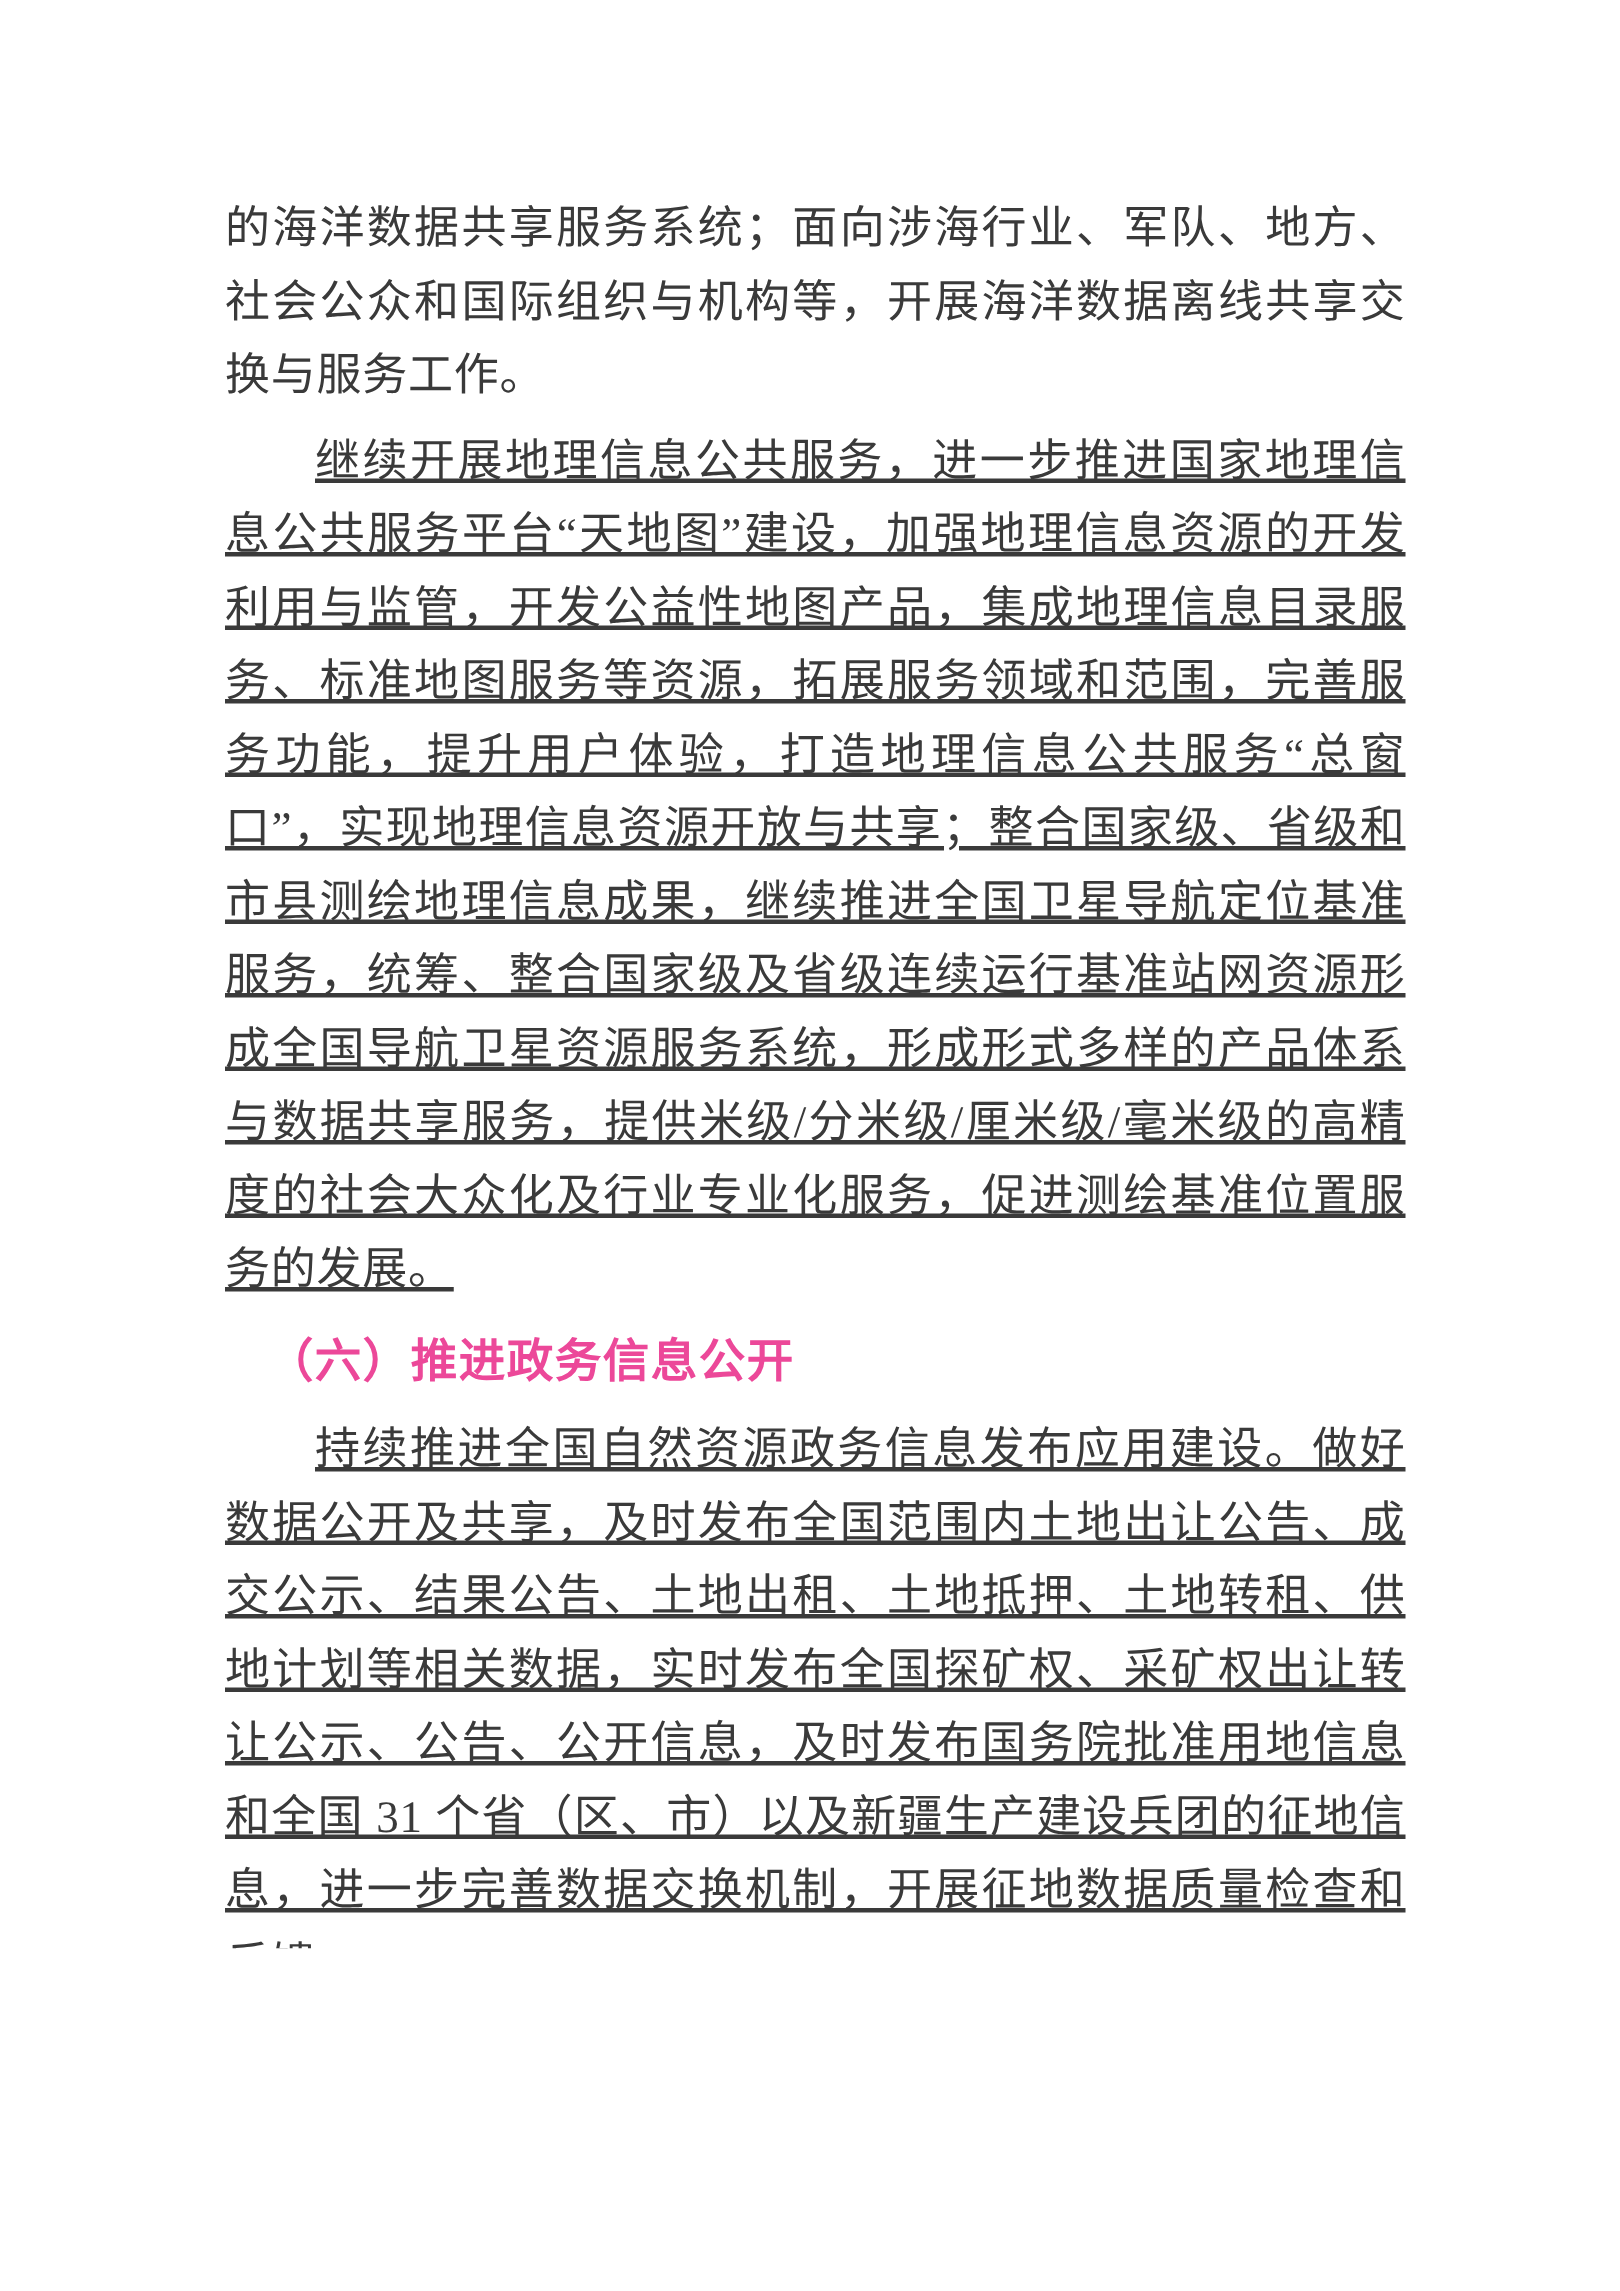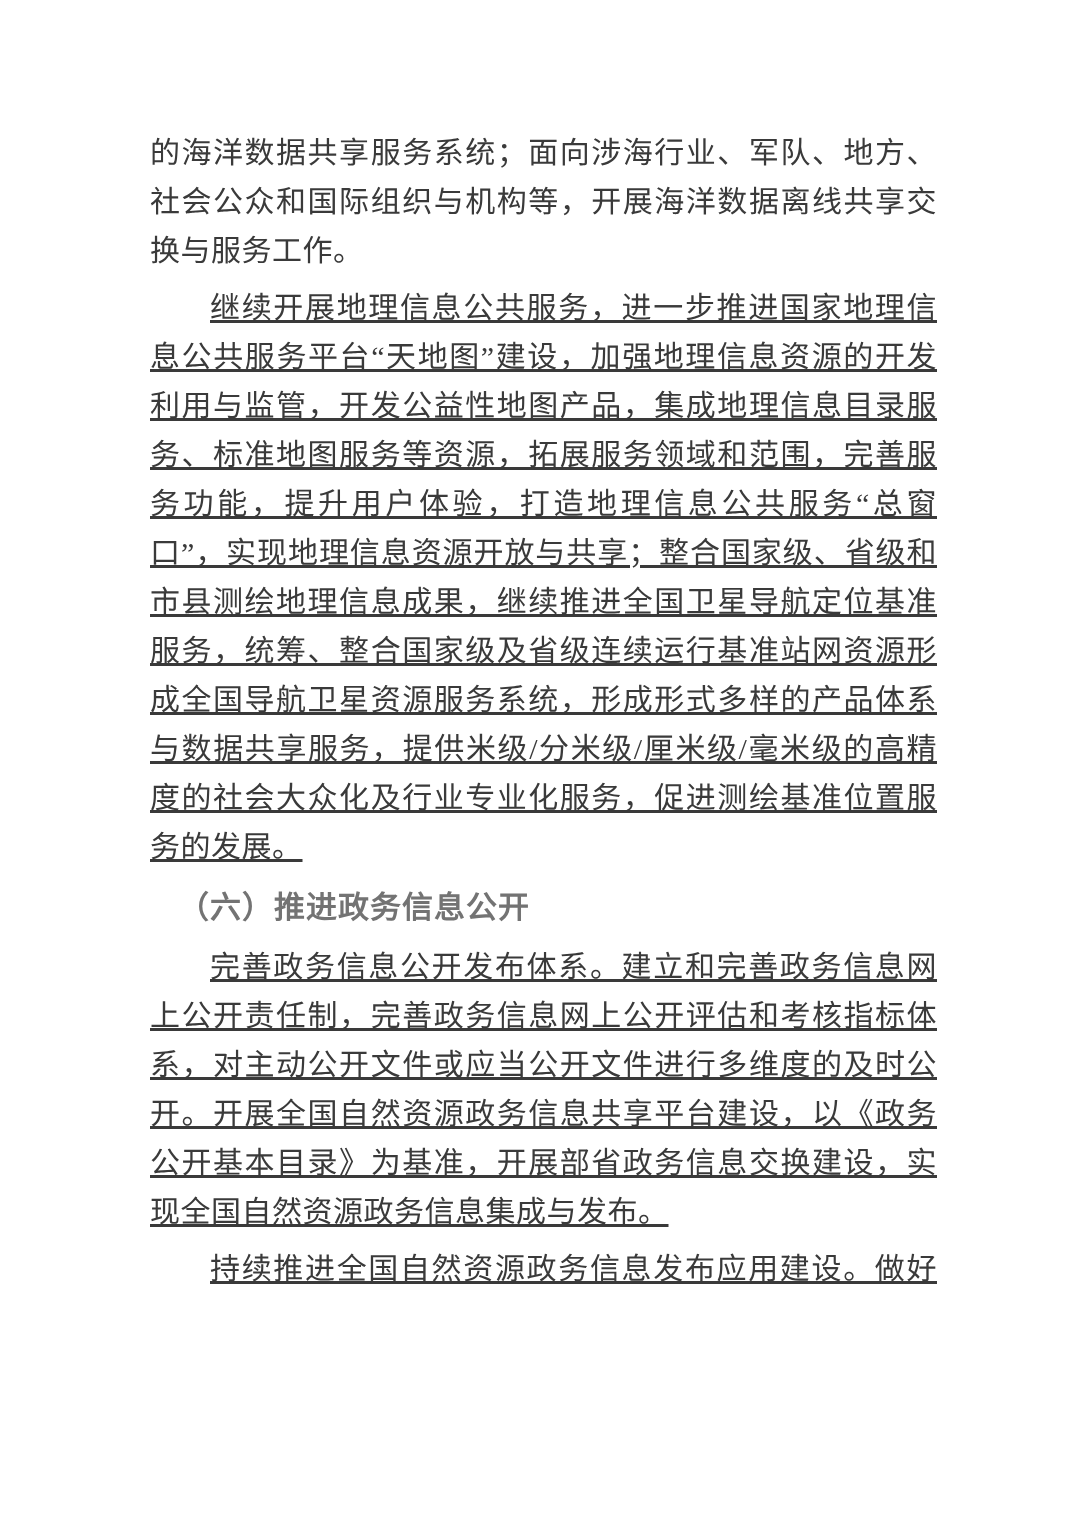--- a/index.html
+++ b/index.html
@@ -32,21 +32,21 @@
   }
   p.body.indent {
     text-indent: 2em;
     text-decoration: underline;
   }
   h2.heading {
     font-family: "Liberation Sans", "DejaVu Sans", sans-serif;
     font-size: 31px;
     line-height: 49px;
     font-weight: 700;
-    color: #737373;
+    color: #ec4899;
     margin: 12px 0 10px 0;
     text-indent: 0.9em;
     letter-spacing: 1px;
   }
   .page-number {
     position: absolute;
     left: 0;
     right: 0;
     top: 1392px;
     text-align: center;
@@ -57,17 +57,16 @@
   }
 </style>
 </head>
 <body>
 
 <div class="page">
   <div class="content" id="content">
       <p class="body">的海洋数据共享服务系统；面向涉海行业、军队、地方、社会公众和国际组织与机构等，开展海洋数据离线共享交换与服务工作。</p>
       <p class="body indent">继续开展地理信息公共服务，进一步推进国家地理信息公共服务平台“天地图”建设，加强地理信息资源的开发利用与监管，开发公益性地图产品，集成地理信息目录服务、标准地图服务等资源，拓展服务领域和范围，完善服务功能，提升用户体验，打造地理信息公共服务“总窗口”，实现地理信息资源开放与共享；整合国家级、省级和市县测绘地理信息成果，继续推进全国卫星导航定位基准服务，统筹、整合国家级及省级连续运行基准站网资源形成全国导航卫星资源服务系统，形成形式多样的产品体系与数据共享服务，提供米级/分米级/厘米级/毫米级的高精度的社会大众化及行业专业化服务，促进测绘基准位置服务的发展。</p>
       <h2 class="heading">（六）推进政务信息公开</h2>
-      <p class="body indent">完善政务信息公开发布体系。建立和完善政务信息网上公开责任制，完善政务信息网上公开评估和考核指标体系，对主动公开文件或应当公开文件进行多维度的及时公开。开展全国自然资源政务信息共享平台建设，以《政务公开基本目录》为基准，开展部省政务信息交换建设，实现全国自然资源政务信息集成与发布。</p>
       <p class="body indent">持续推进全国自然资源政务信息发布应用建设。做好数据公开及共享，及时发布全国范围内土地出让公告、成交公示、结果公告、土地出租、土地抵押、土地转租、供地计划等相关数据，实时发布全国探矿权、采矿权出让转让公示、公告、公开信息，及时发布国务院批准用地信息和全国 31 个省（区、市）以及新疆生产建设兵团的征地信息，进一步完善数据交换机制，开展征地数据质量检查和反馈。</p>
     </div>
   <div class="page-number">67</div>
 </div>
 
 </body></html>

